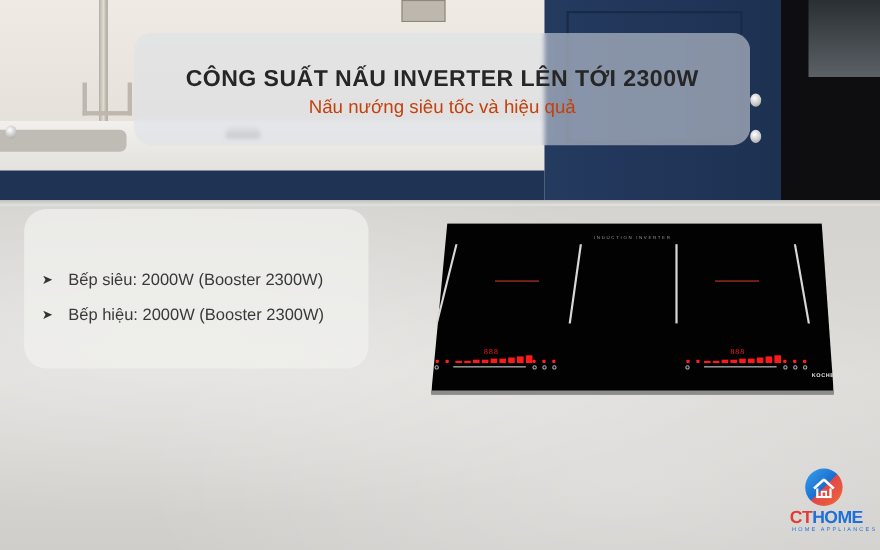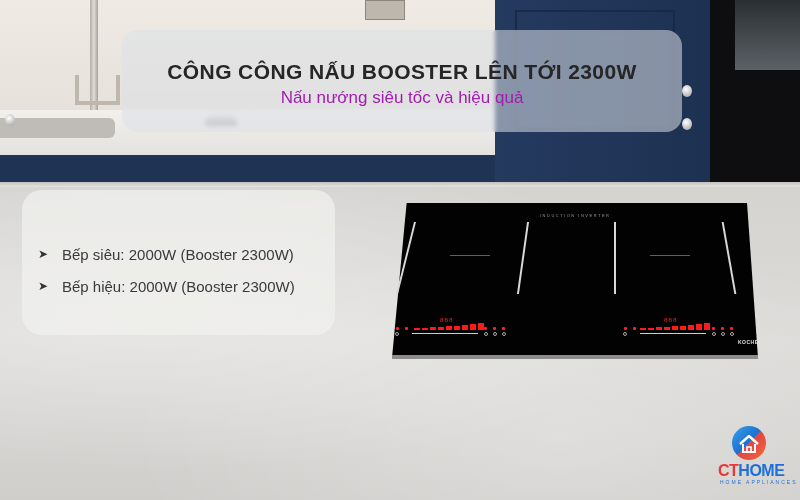--- a/index.html
+++ b/index.html
@@ -28,21 +28,21 @@
        radial-gradient(ellipse at 20% 40%, rgba(255,255,255,0.35), transparent 60%),
        radial-gradient(ellipse at 70% 80%, rgba(255,255,255,0.25), transparent 55%),
        linear-gradient(180deg, #d4d3d0 0%, #dcdbd8 50%, #cfcecb 100%); }
   .counter-edge { position: absolute; left: 0; top: 182px; width: 800px; height: 5px; background: linear-gradient(180deg,#c2c1be,#e5e4e1); }
 
   
   .title-panel { position: absolute; left: 122px; top: 30px; width: 560px; height: 102px;
      border-radius: 16px; background: rgba(220,224,232,0.55); backdrop-filter: blur(2px);
      display: flex; flex-direction: column; align-items: center; justify-content: center; }
   .title-panel .headline { font-size: 21px; font-weight: bold; color: #262626; letter-spacing: 0.4px; margin-top: 6px; }
-  .title-panel .subline { font-size: 17px; color: #a21caf; margin-top: 4px; }
+  .title-panel .subline { font-size: 17px; color: #c2410c; margin-top: 4px; }
 
   
   .spec-panel { position: absolute; left: 22px; top: 190px; width: 313px; height: 145px;
      border-radius: 20px; background: rgba(240,240,238,0.75); padding-top: 48px; padding-left: 16px; }
   .spec-item { display: flex; align-items: center; height: 32px; font-size: 15px; color: #3a3a3a; }
   .spec-item .arrow { width: 14px; margin-right: 10px; color: #333; font-size: 12px; }
 
   
   .cooktop { position: absolute; left: 392px; top: 203px; width: 366px; height: 155px;
      background: #020202; clip-path: polygon(4% 0, 97% 0, 100% 100%, 0 100%); }
@@ -86,21 +86,21 @@
   <div class="oven-window"></div>
   <div class="knob" style="left:5px;top:114px;"></div>
   <div class="knob" style="left:682px;top:85px;"></div>
   <div class="knob" style="left:682px;top:118px;"></div>
   <div class="handle-cup"></div>
   <div class="counter"></div>
   <div class="counter-edge"></div>
 </div>
 
 <div class="title-panel">
-  <div class="headline">CÔNG CÔNG NẤU BOOSTER LÊN TỚI 2300W</div>
+  <div class="headline">CÔNG SUẤT NẤU INVERTER LÊN TỚI 2300W</div>
   <div class="subline">Nấu nướng siêu tốc và hiệu quả</div>
 </div>
 
 <div class="spec-panel">
   <div class="spec-item">
     <span class="arrow">➤</span>
     <span>Bếp siêu: 2000W (Booster 2300W)</span>
   </div>
   <div class="spec-item">
     <span class="arrow">➤</span>

